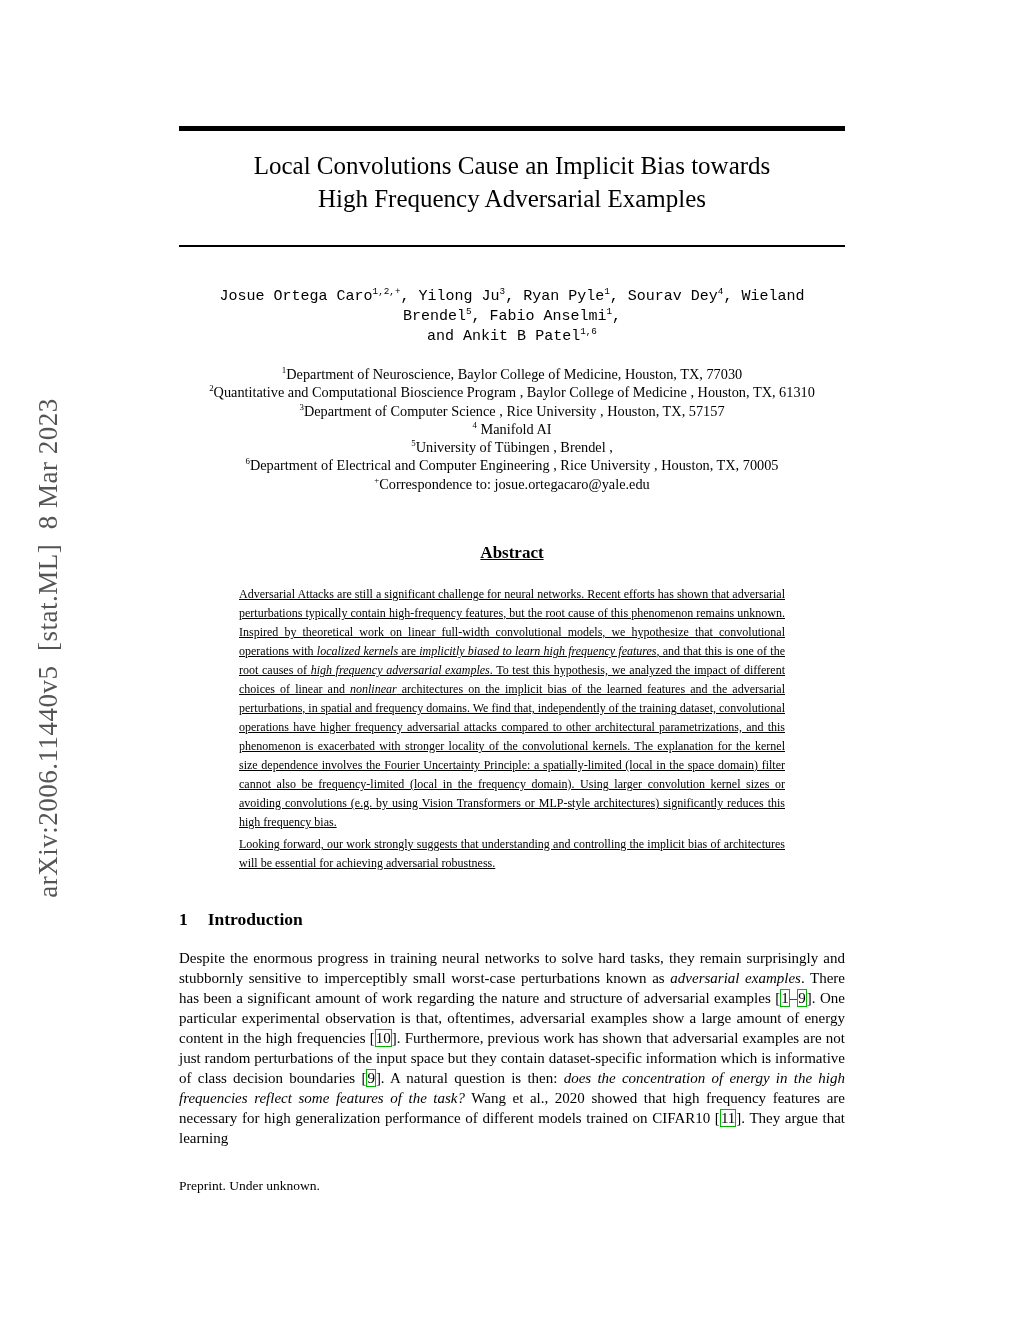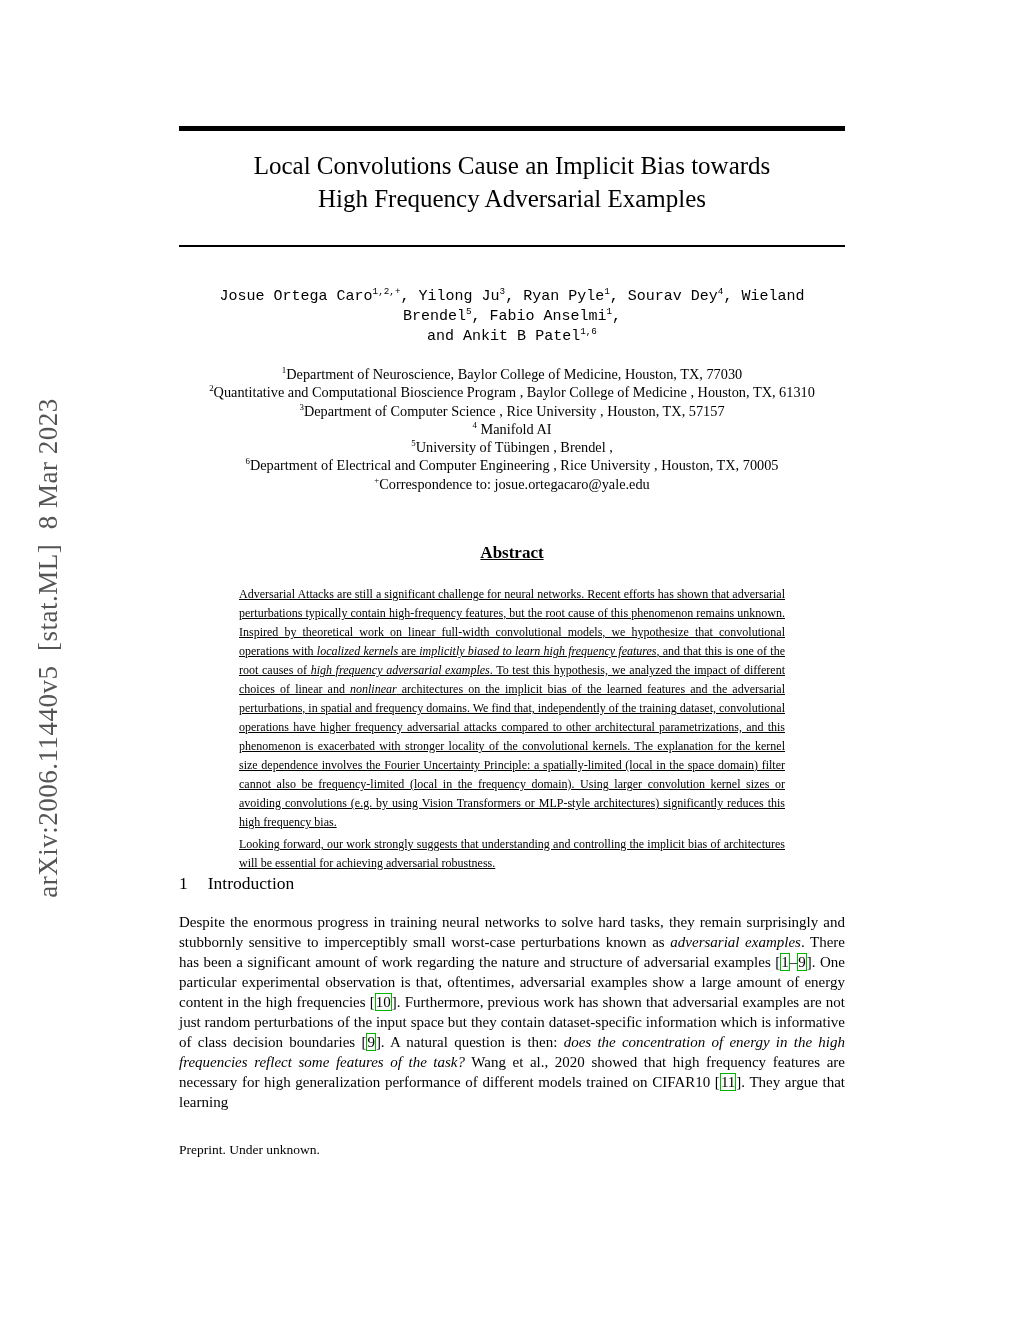--- a/index.html
+++ b/index.html
@@ -65,22 +65,23 @@
   .abstract-body {
     margin: 22px auto 0 auto;
     width: 546px;
     text-align: justify;
     font-size: 12px;
     line-height: 19px;
     text-decoration: underline;
   }
   .abstract-body .para2 { margin-top: 3px; }
   .section-heading {
+    margin-top: 36px;
     font-size: 17.5px;
-    font-weight: normal;
+    font-weight: bold;
   }
   .section-heading .sec-num { display: inline-block; margin-right: 20px; }
   .intro-body {
     margin-top: 18px;
     text-align: justify;
     font-size: 15px;
     line-height: 20px;
   }
   .footer-note {
     margin-top: 30px;

